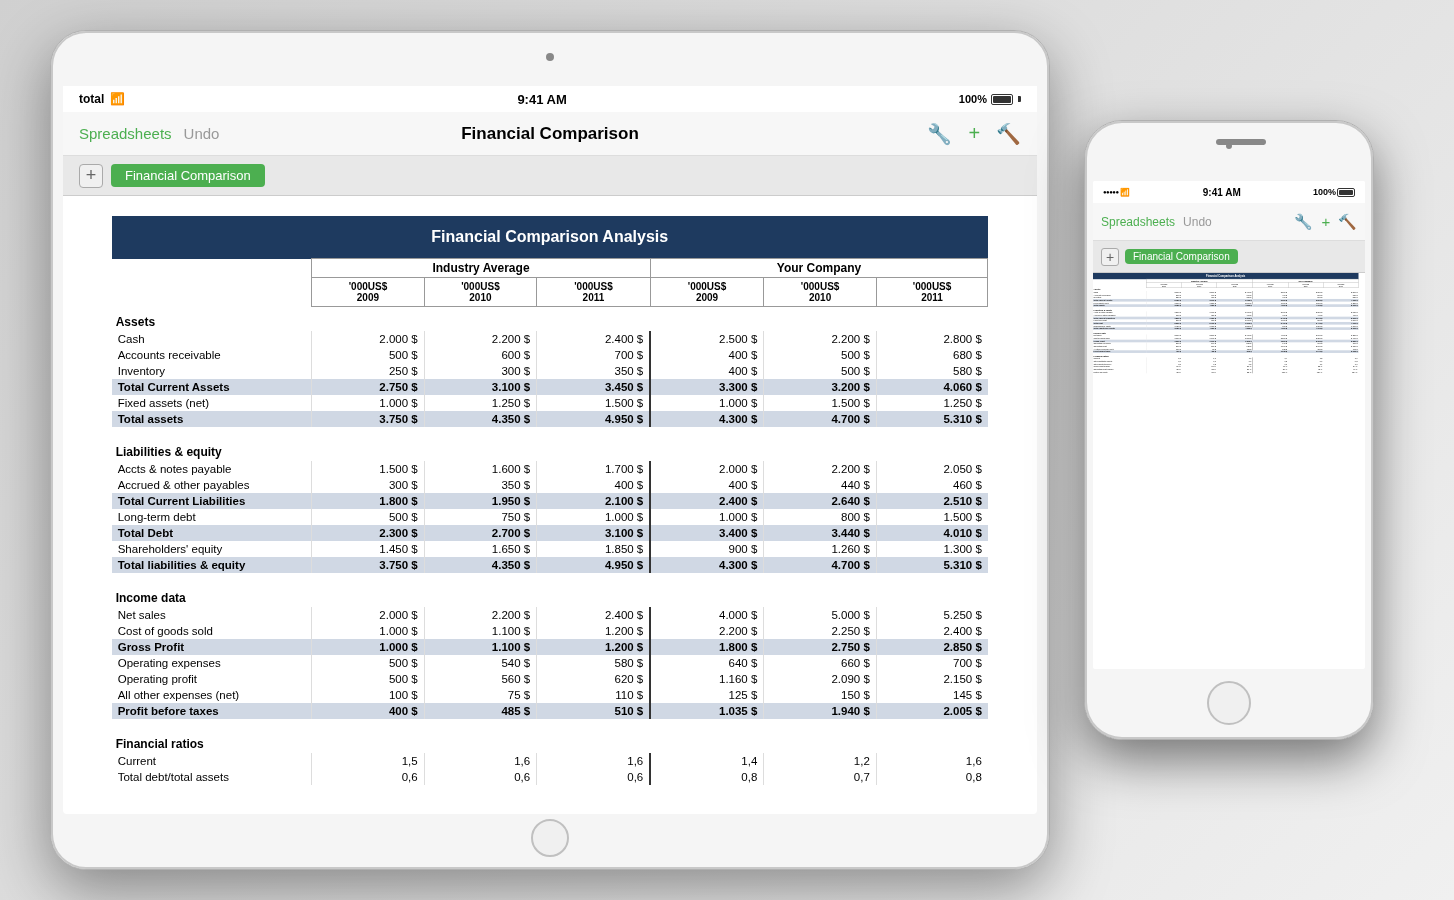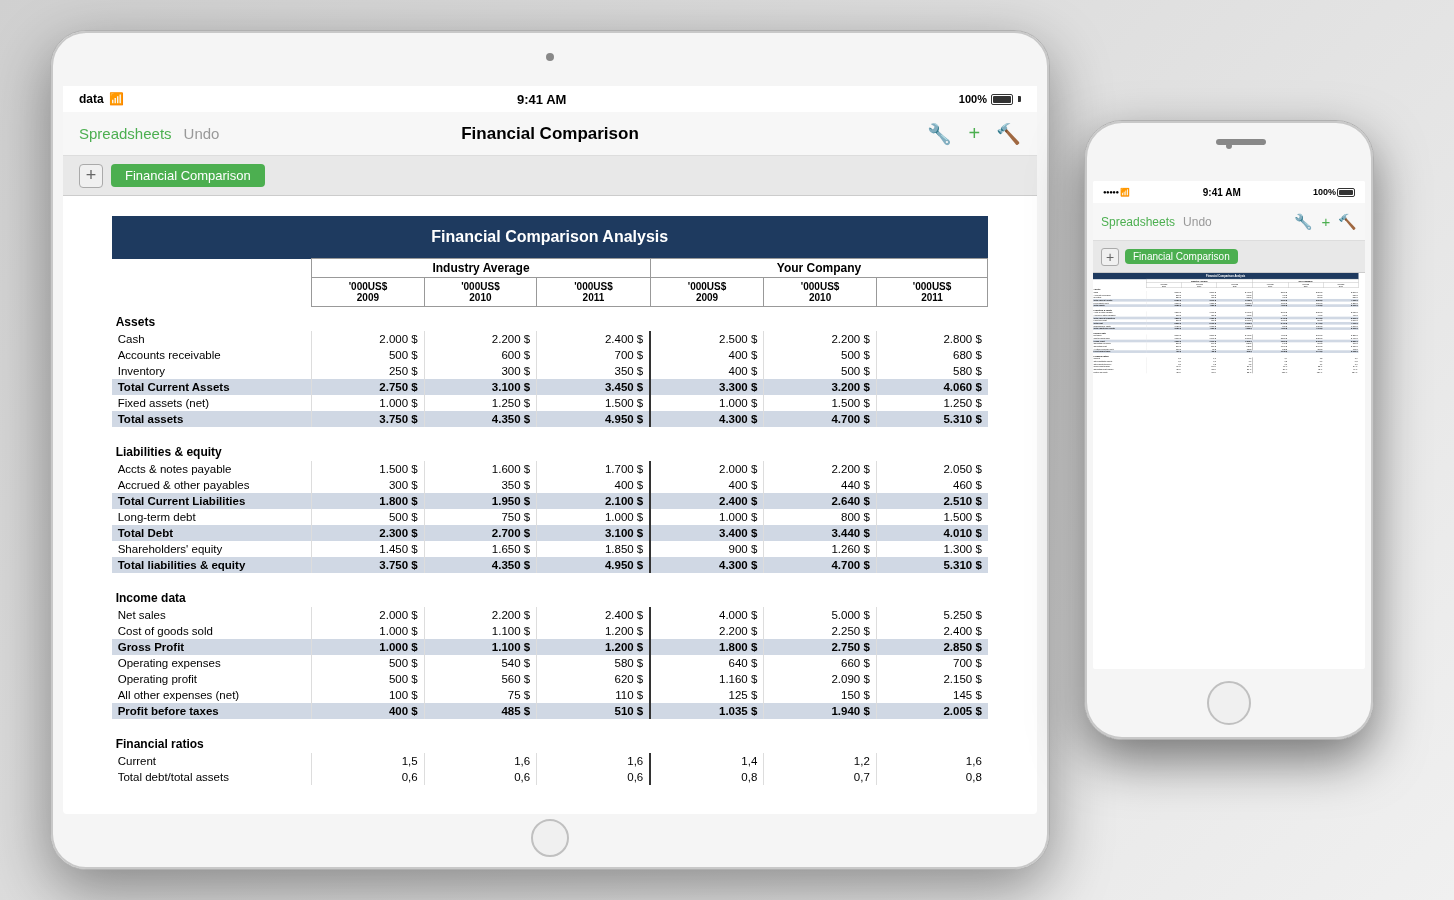--- a/index.html
+++ b/index.html
@@ -360,21 +360,21 @@
 <div class="scene">
 
   <div class="ipad">
     <div class="ipad-camera"></div>
     <div class="ipad-home"></div>
 
     <div class="ipad-inner">
 
       <div class="ipad-status-bar">
         <div class="ipad-status-left">
-          <span>data</span>
+          <span>total</span>
           <span>📶</span>
         </div>
         <div style="font-size:13px;font-weight:600;">9:41 AM</div>
         <div class="ipad-status-right">
           <span>100%</span>
           <div class="battery-body">
             <div class="battery-fill" style="width:100%;"></div>
           </div>
           <div class="battery-tip"></div>
         </div>

